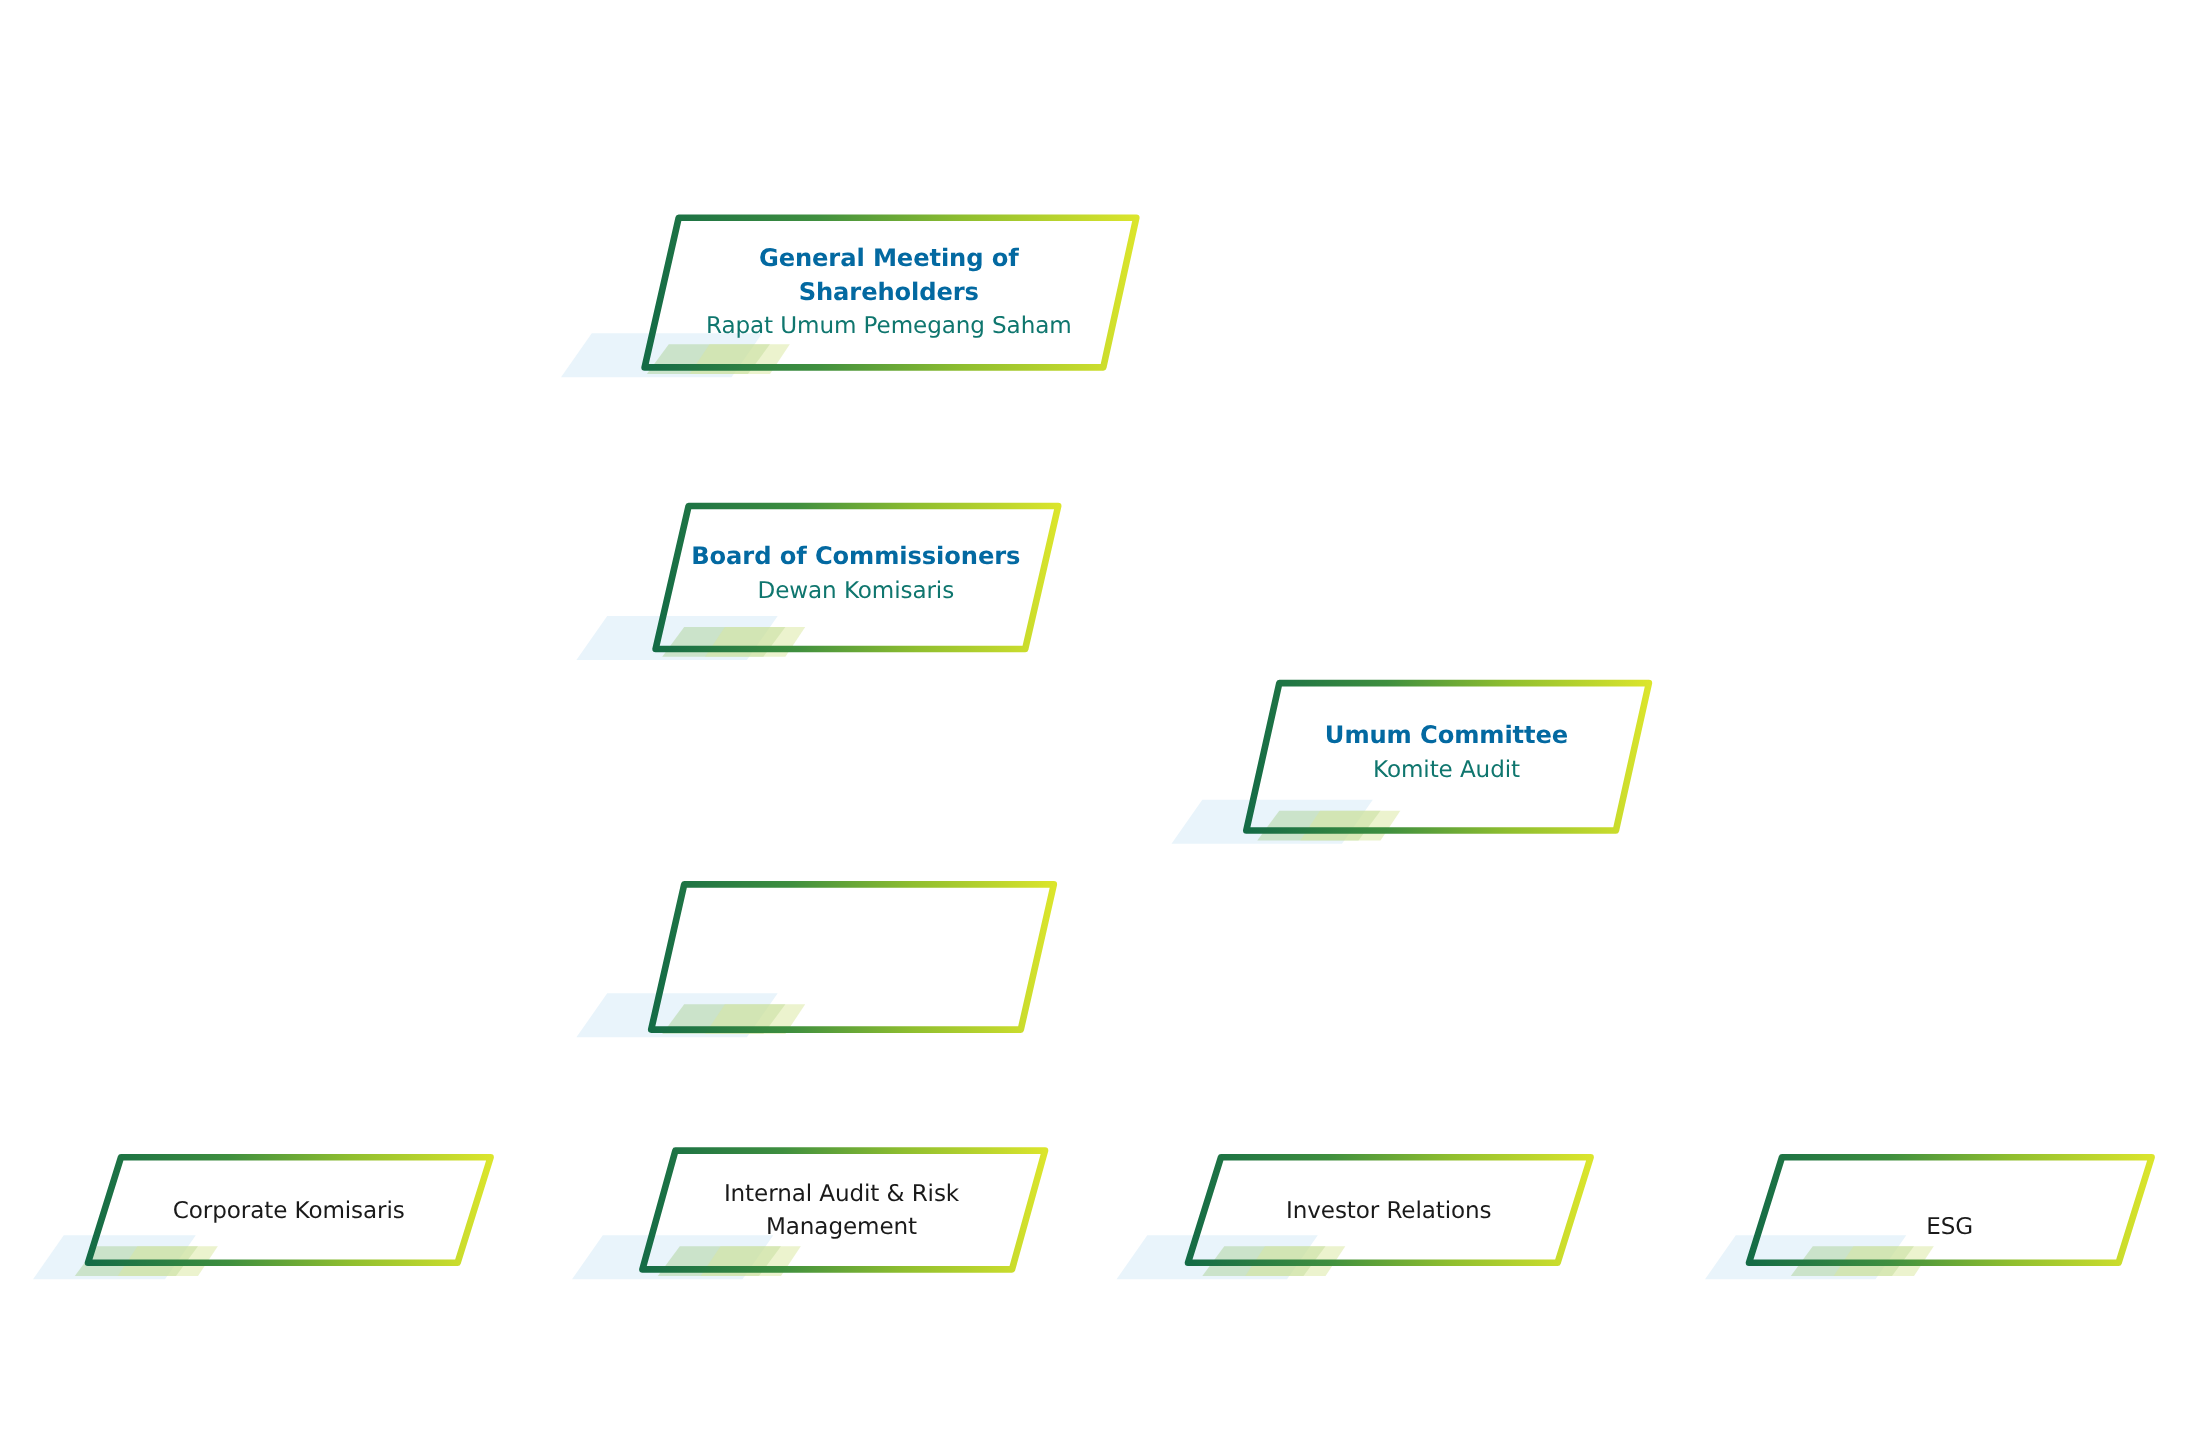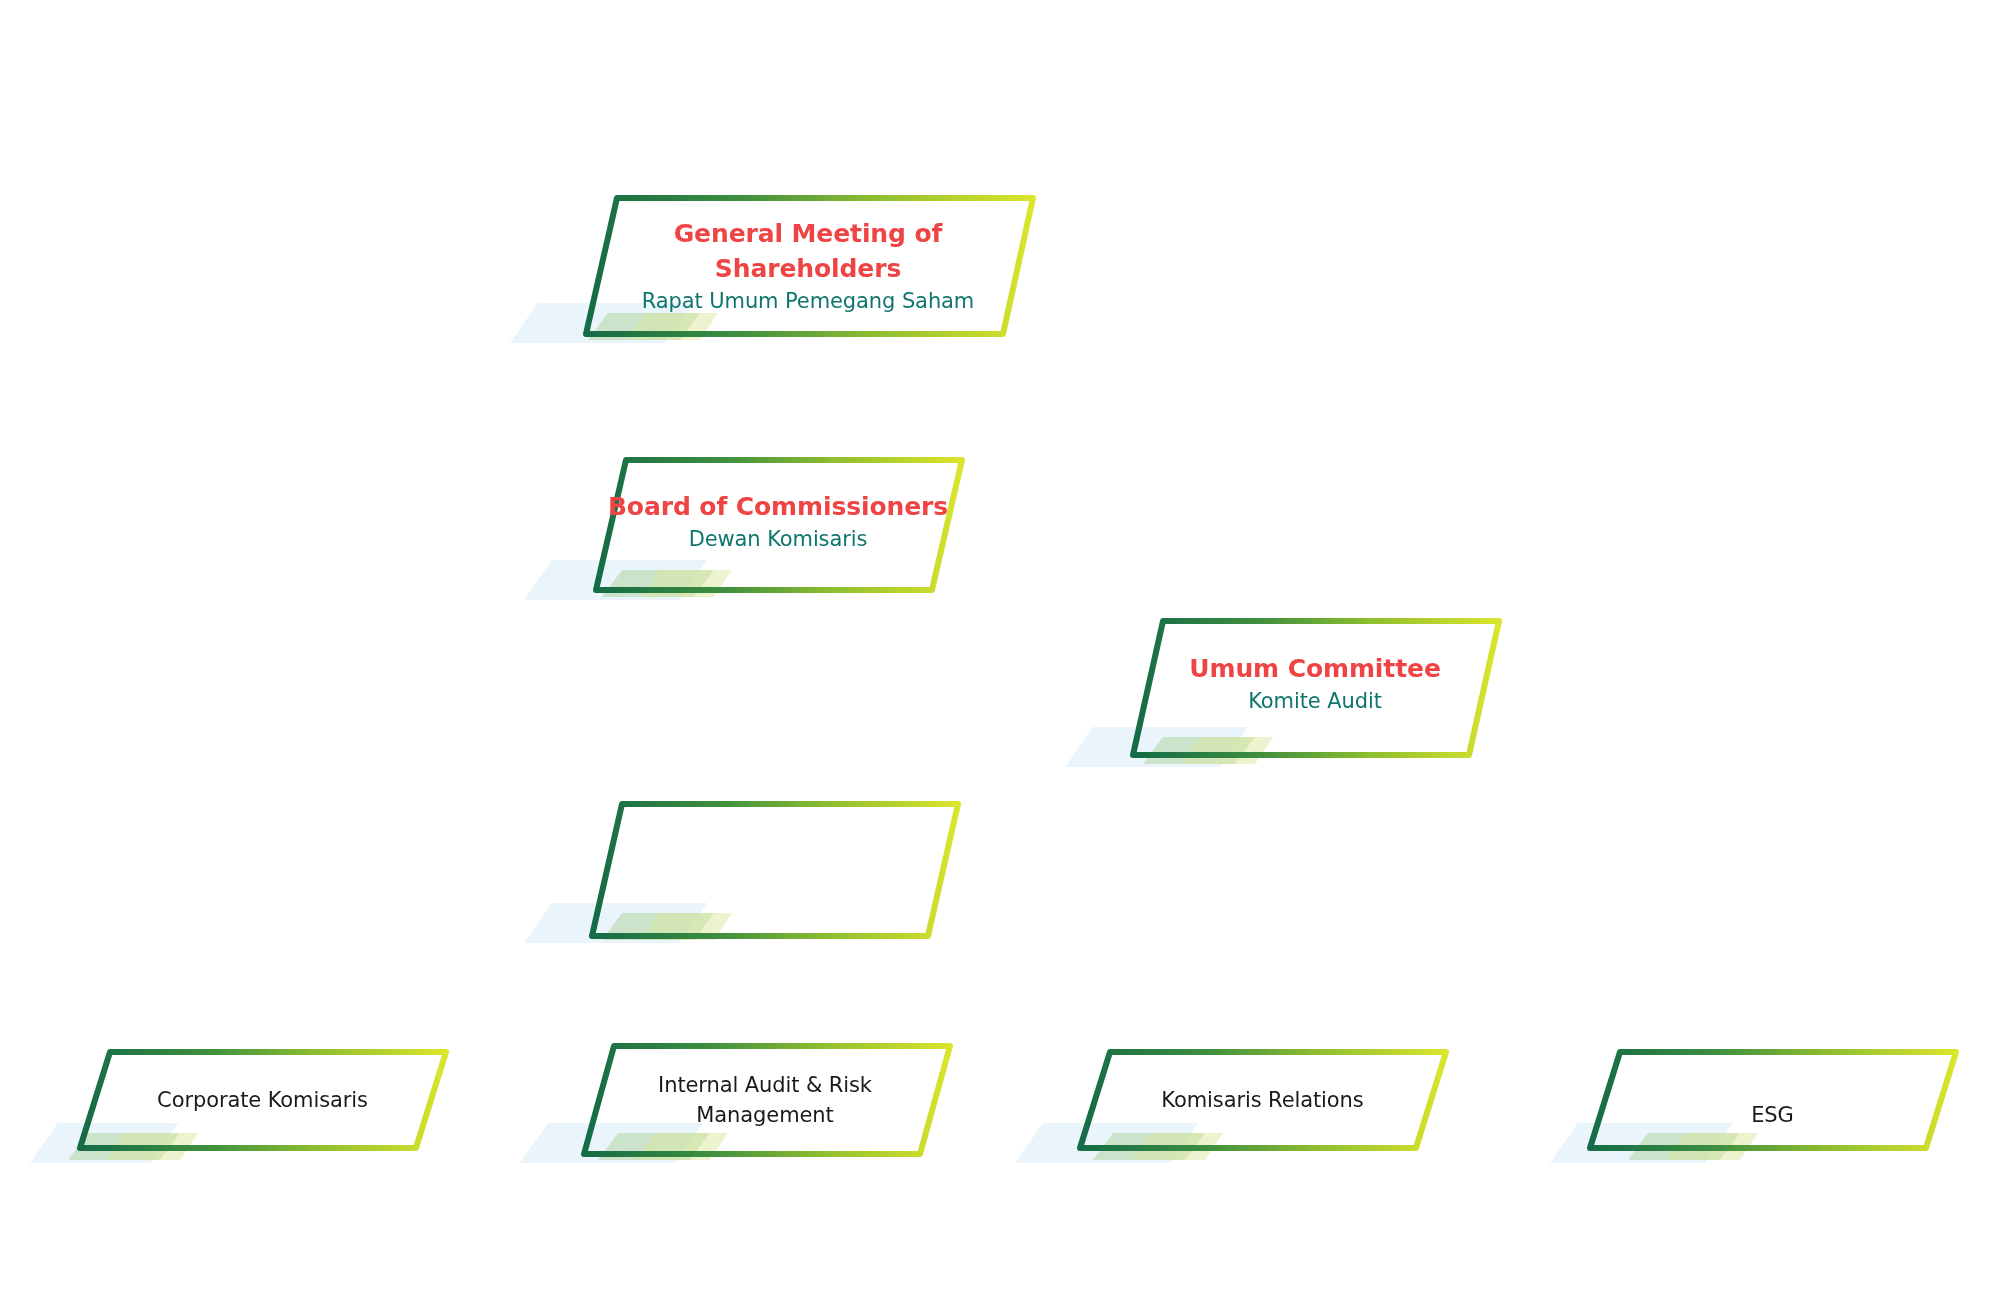--- a/index.html
+++ b/index.html
@@ -17,22 +17,22 @@
     display:flex;
     flex-direction:column;
     align-items:center;
     justify-content:center;
     text-align:center;
     pointer-events:none;
   }
   .node-title {
     font-family:"DejaVu Sans", sans-serif;
     font-weight:bold;
-    font-size:25px;
-    color:#ef4444;
+    font-size:22px;
+    color:#0369a1;
     line-height:1.42;
     letter-spacing:-0.1px;
   }
   .node-sub {
     font-family:"DejaVu Sans", sans-serif;
     font-weight:normal;
     font-size:21px;
     color:#0f766e;
     line-height:1.42;
     letter-spacing:-0.1px;
@@ -205,20 +205,20 @@
   <div class="node-label" style="left:85px; top:1055px; width:355px; height:90px;">
     <div class="node-single">Corporate Komisaris</div>
   </div>
 
   <div class="node-label" style="left:590px; top:1050px; width:350px; height:100px;">
     <div class="node-single">Internal Audit &amp; Risk</div>
     <div class="node-single">Management</div>
   </div>
 
   <div class="node-label" style="left:1085px; top:1055px; width:355px; height:90px;">
-    <div class="node-single">Komisaris Relations</div>
+    <div class="node-single">Investor Relations</div>
   </div>
 
   <div class="node-label" style="left:1595px; top:1055px; width:355px; height:96px;margin-top:12px;">
     <div class="node-single">ESG</div>
   </div>
 
 </div>
 
 </body></html>

